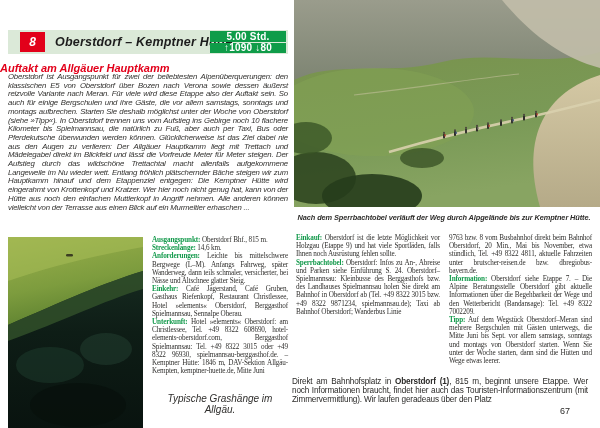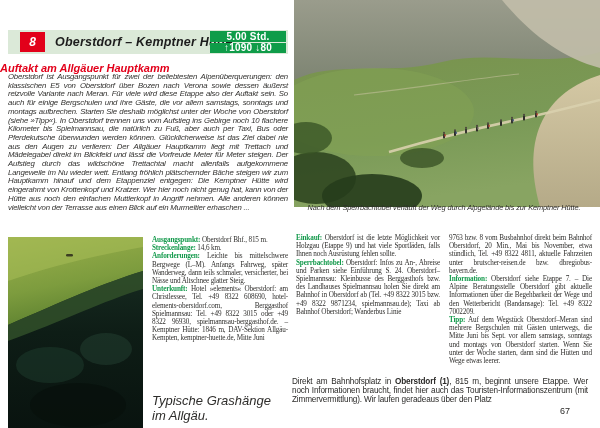--- a/index.html
+++ b/index.html
@@ -21,23 +21,23 @@
                  font-style:italic;font-size:11px;}
   .intro-body{position:absolute;left:8px;top:73px;width:280px;font-style:italic;
               font-size:7.8px;line-height:8.7px;letter-spacing:-.2px;text-align:justify;
               hyphens:auto;color:#333230;}
 
   .photo{position:absolute;overflow:hidden;}
   .photo-left{left:8px;top:237px;width:135px;height:191px;}
   .photo-right{left:294px;top:0;width:306px;height:207px;}
   .photo svg{display:block;}
 
-  .caption{position:absolute;font-style:italic;font-size:13px;color:#2e2d2b;}
+  .caption{position:absolute;font-style:italic;font-size:10px;color:#2e2d2b;text-align:center;}
   .caption-left{left:152px;top:393px;width:136px;}
-  .caption-right{left:294px;top:203px;width:300px;text-align:center;font-size:7.4px;letter-spacing:-.1px;}
+  .caption-right{left:294px;top:213px;width:300px;text-align:center;font-size:7.4px;letter-spacing:-.1px;font-weight:bold;}
 
   .info{position:absolute;font-size:7.2px;line-height:8.2px;letter-spacing:-.15px;
         text-align:justify;hyphens:auto;color:#31302e;}
   .info p{margin:0;font-family:Liberation Serif, serif;}
   .info .label{color:#149a4c;font-weight:bold;}
   .info-col1{left:152px;top:236px;width:136px;}
   .info-col2{left:296px;top:234px;width:144px;}
   .info-col3{left:449px;top:234px;width:143px;}
 
   .route{position:absolute;left:292px;top:377px;width:296px;font-size:8.2px;
@@ -86,20 +86,21 @@
       <ellipse cx="70" cy="168" rx="48" ry="22" fill="#07100c" opacity="0.7"></ellipse>
       <rect x="58" y="17" width="7" height="2.4" rx="1.2" fill="#3c3e22"></rect>
     </svg>
   </div>
   <div class="caption caption-left">Typische Grashänge im Allgäu.</div>
 
   <div class="info info-col1">
     <p><span class="label">Ausgangspunkt:</span> <span>Oberstdorf Bhf., 815 m.</span></p>
     <p><span class="label">Streckenlänge:</span> <span>14,6 km.</span></p>
     <p><span class="label">Anforderungen:</span> <span>Leichte bis mittelschwere Bergwege (L–M). Anfangs Fahrweg, später Wanderweg, dann teils schmaler, versicherter, bei Nässe und Altschnee glatter Steig.</span></p>
+    <p><span class="label">Einkehr:</span> <span>Café Jägerstand, Café Gruben, Gasthaus Riefenkopf, Restaurant Christlessee, Hotel »elements« Oberstdorf, Berggasthof Spielmannsau, Sennalpe Oberau.</span></p>
     <p><span class="label">Unterkunft:</span> <span>Hotel »elements« Oberstdorf: am Christlessee, Tel. +49 8322 608690, hotel-elements-oberstdorf.com, Berggasthof Spielmannsau: Tel. +49 8322 3015 oder +49 8322 96930, spielmannsau-berggasthof.de. – Kemptner Hütte: 1846 m, DAV-Sektion Allgäu-Kempten, kemptner-huette.de, Mitte Juni</span></p>
   </div>
 
   <div class="photo photo-right">
     <svg width="306" height="207" viewBox="0 0 306 207">
       <defs>
         <linearGradient id="gGreen" x1="0" y1="0" x2="0.2" y2="1">
           <stop offset="0" stop-color="#93a07e"></stop>
             <stop offset="0.35" stop-color="#79944f"></stop>
             <stop offset="0.7" stop-color="#7a9a57"></stop>

